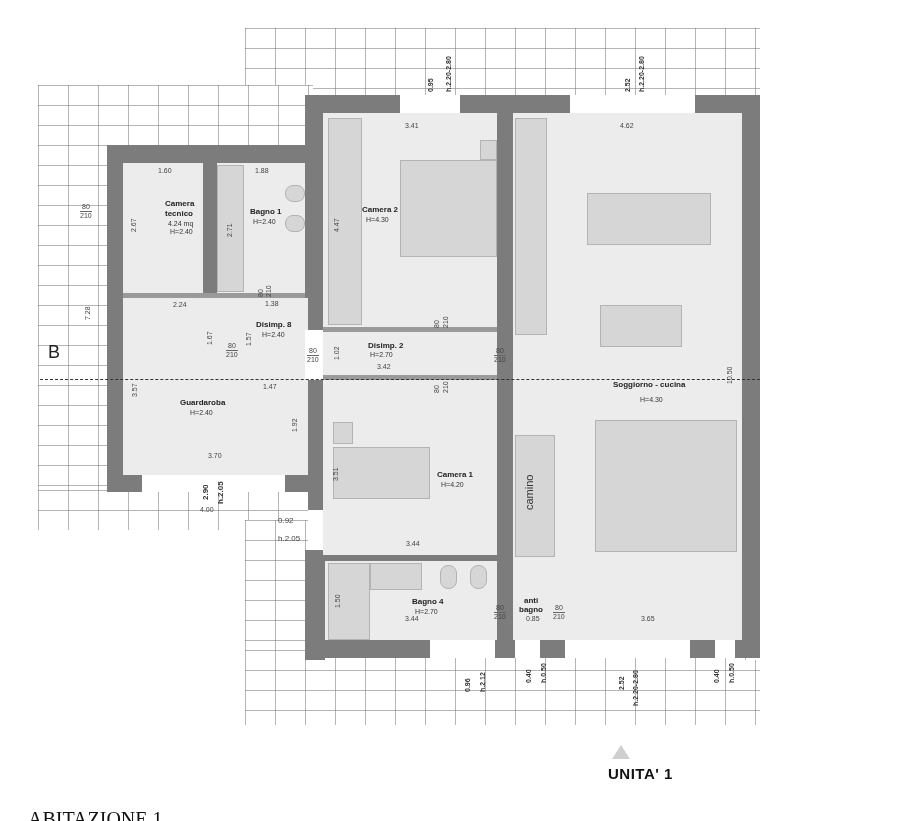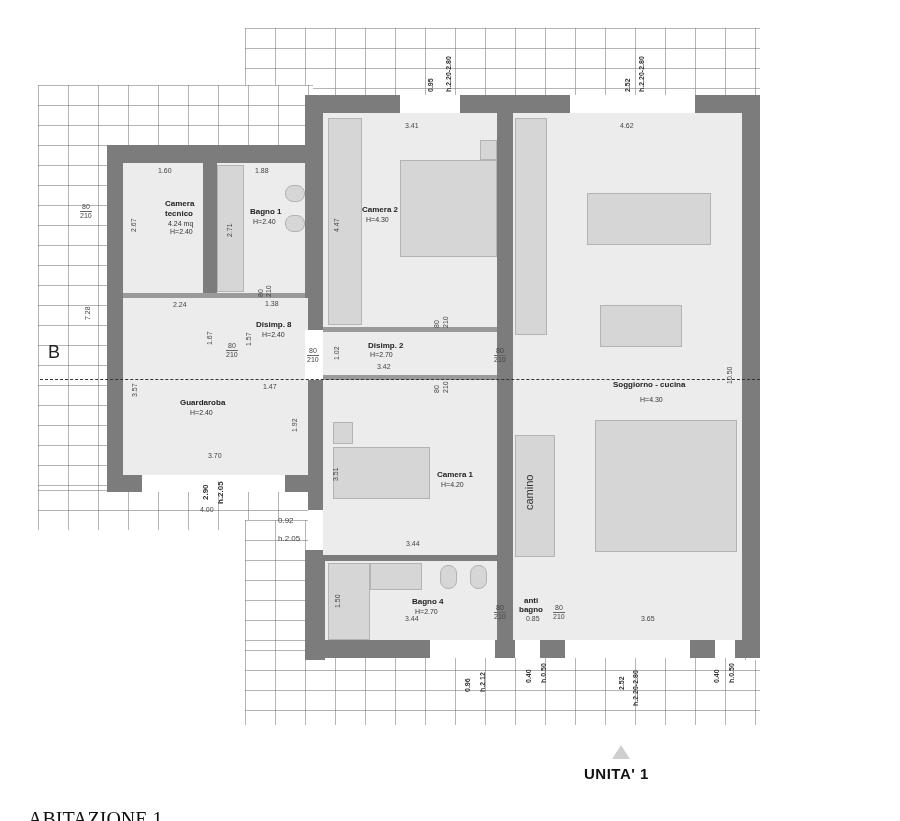--- a/index.html
+++ b/index.html
@@ -208,15 +208,15 @@
 <div class="vdimb" style="left:524px;top:683px;font-size:7px;">0.40</div>
 <div class="vdimb" style="left:539px;top:683px;font-size:7px;">h.0.50</div>
 <div class="vdimb" style="left:617px;top:690px;font-size:7px;">2.52</div>
 <div class="vdimb" style="left:631px;top:706px;font-size:7px;">h.2.20-2.80</div>
 <div class="vdimb" style="left:712px;top:683px;font-size:7px;">0.40</div>
 <div class="vdimb" style="left:727px;top:683px;font-size:7px;">h.0.50</div>
 
 <div class="vdim" style="left:84px;top:320px;">7.28</div>
 
 <div class="abs" style="left:612px;top:745px;width:0;height:0;border-left:9px solid transparent;border-right:9px solid transparent;border-bottom:14px solid #cfcfcf;"></div>
-<div class="unit-label" style="left:584px;top:765px;">UNITA' 1</div>
+<div class="unit-label" style="left:608px;top:765px;">UNITA' 1</div>
 
 <div class="bottom-title" style="left:28px;top:808px;">ABITAZIONE 1</div>
 
 </body></html>

